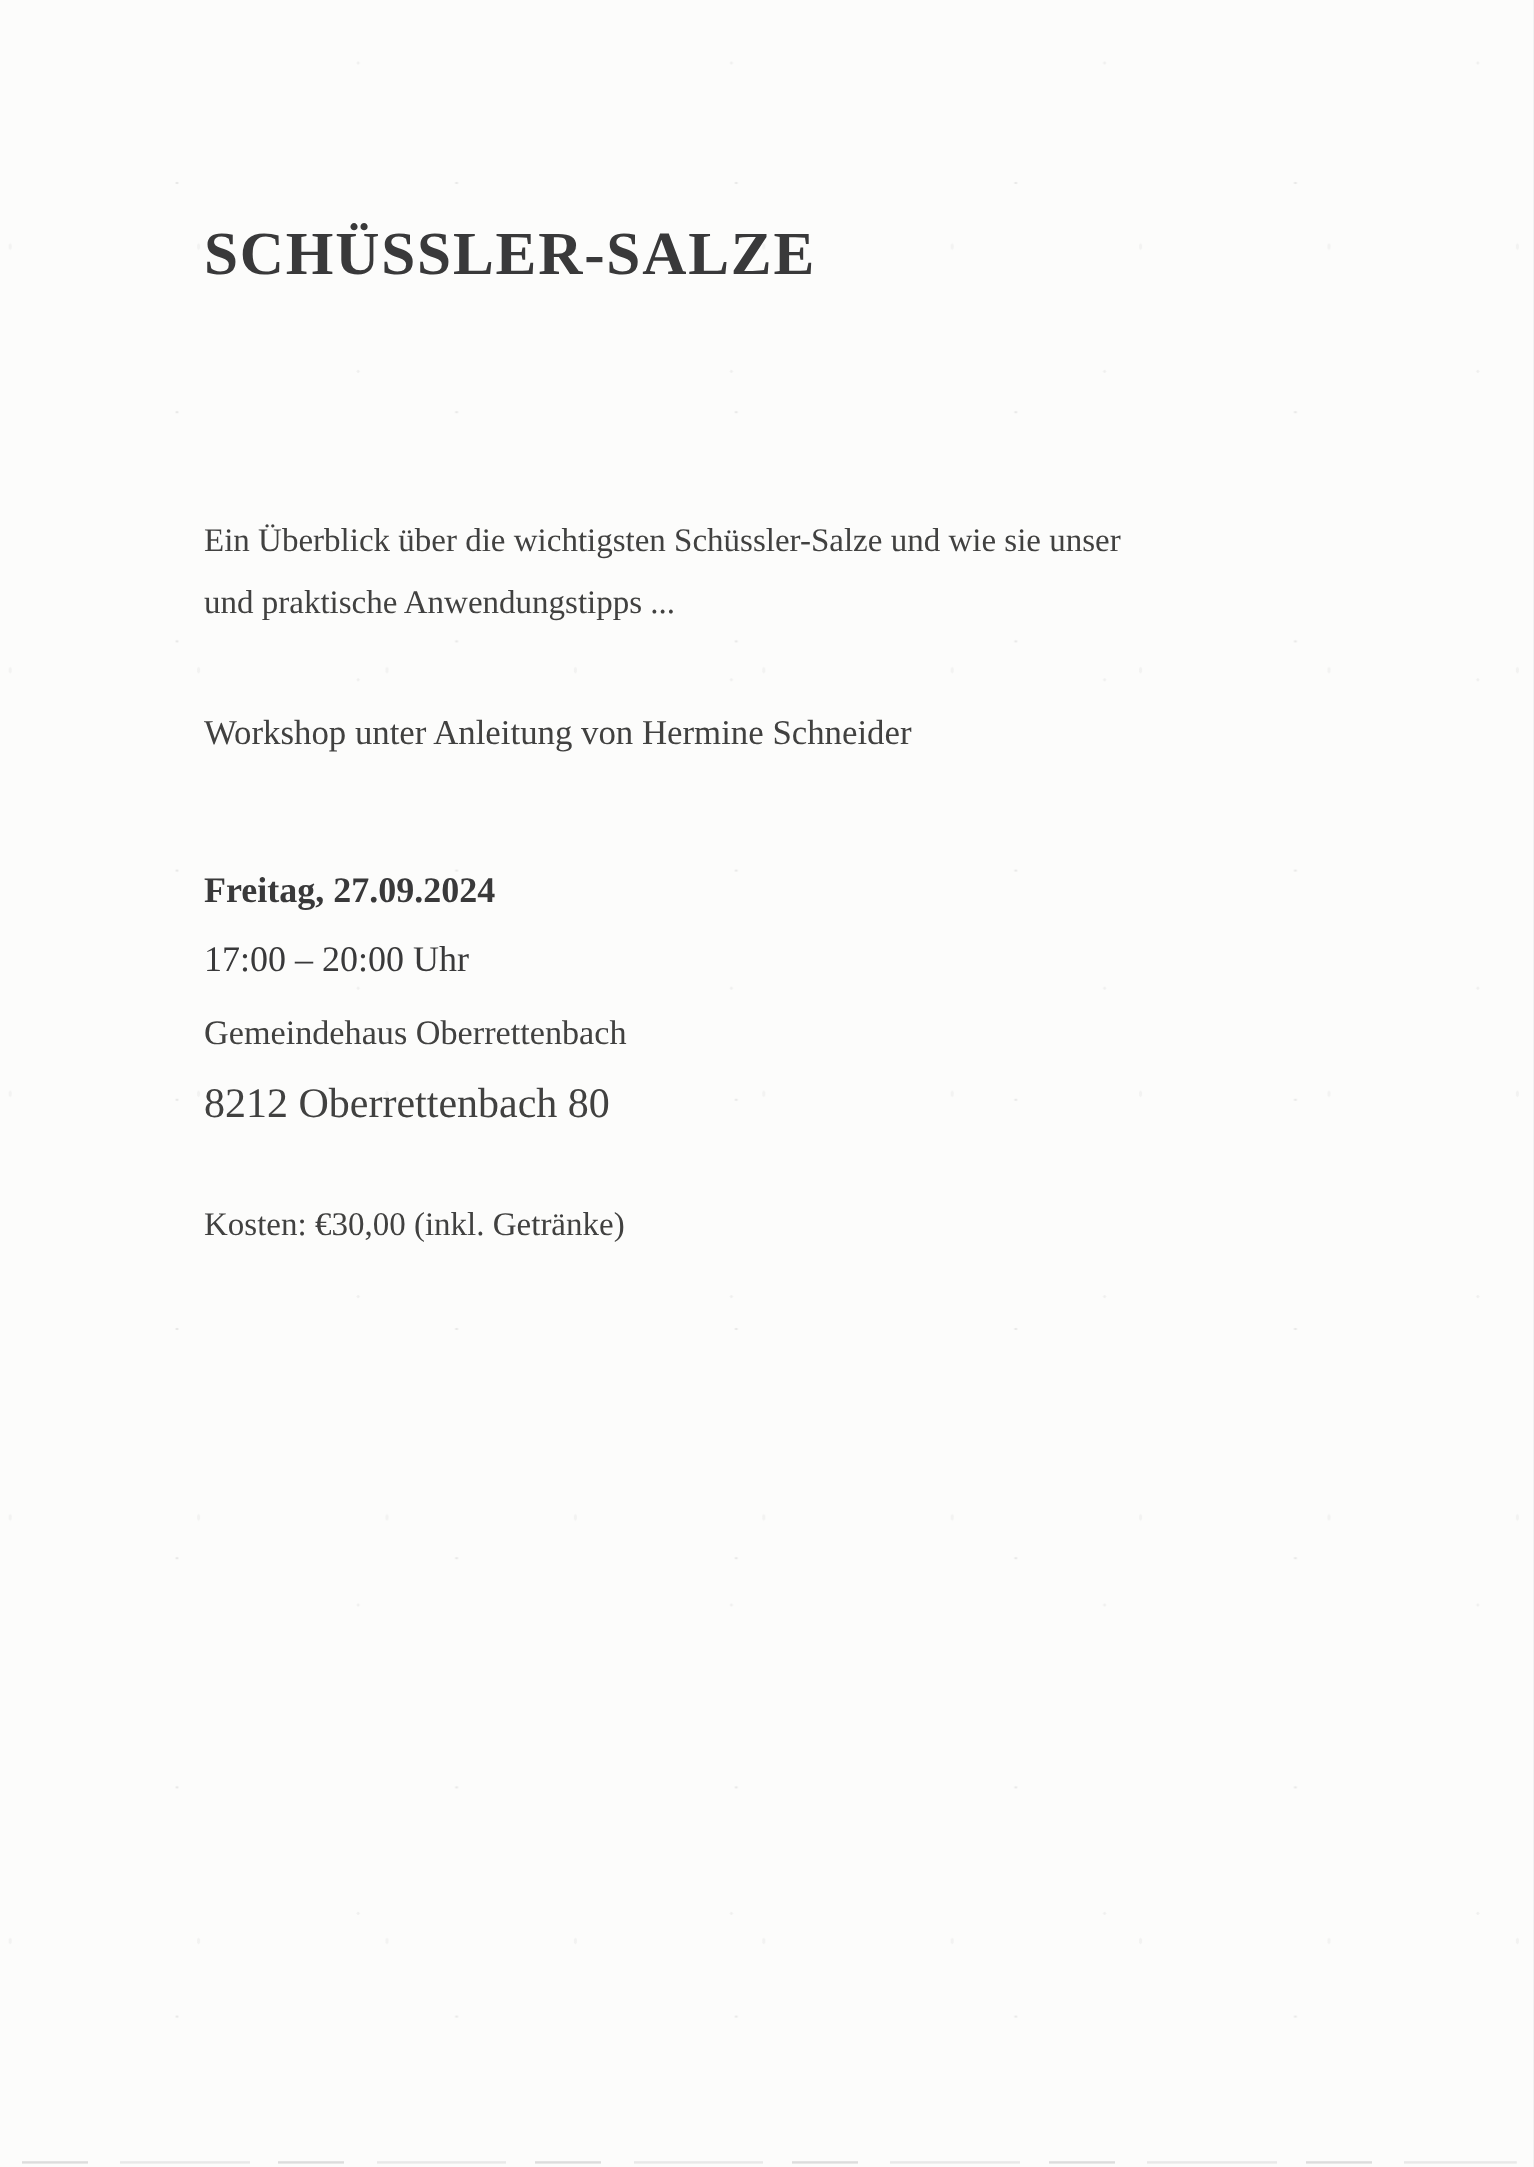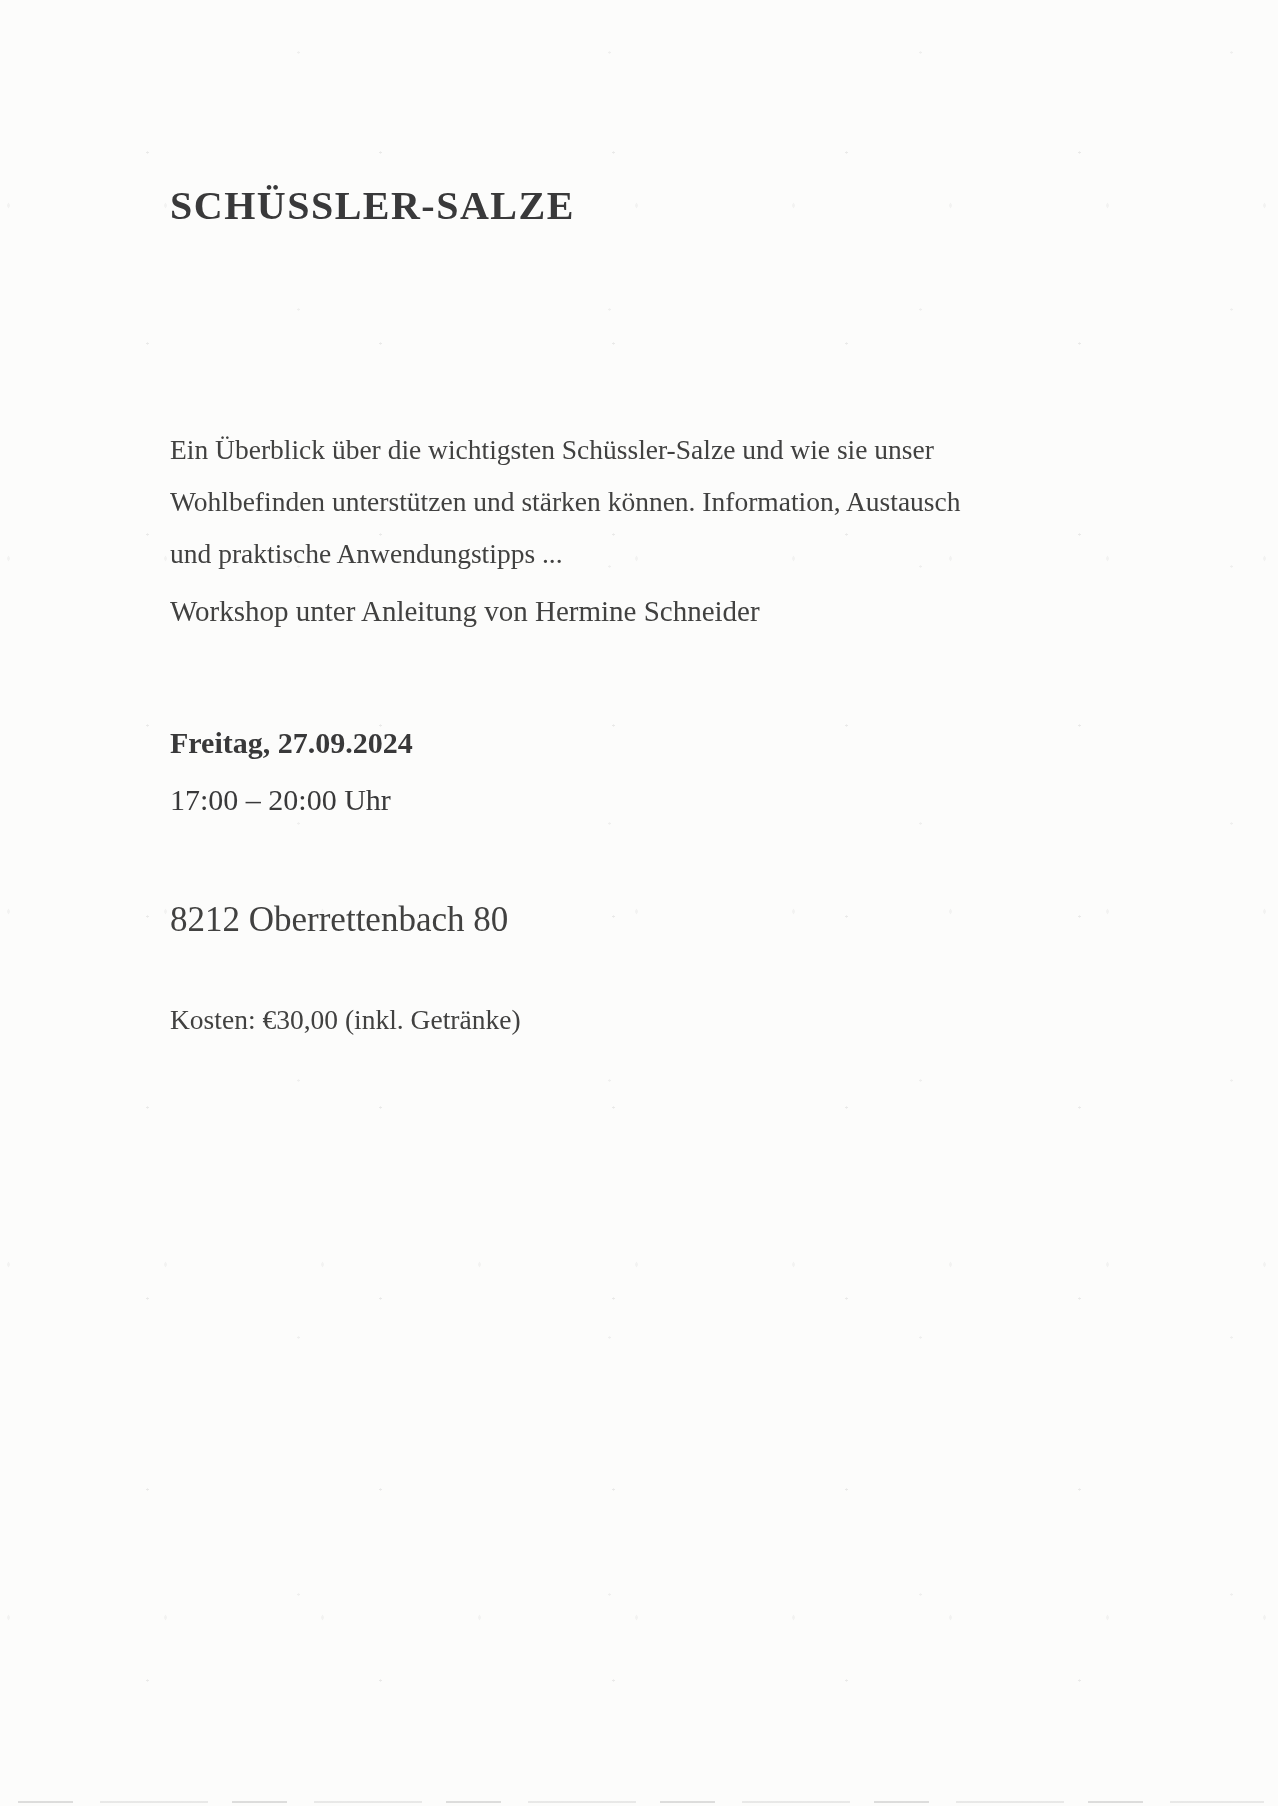--- a/index.html
+++ b/index.html
@@ -25,21 +25,21 @@
     overflow: hidden;
   }
   .abs {
     position: absolute;
     left: 170px;
     white-space: nowrap;
     line-height: 1.2;
   }
   .doc-title {
     top: 182px;
-    font-size: 40px;
+    font-size: 51px;
     font-weight: bold;
     letter-spacing: 1.5px;
     color: #39393a;
   }
   .doc-subtitle {
     top: 296px;
     font-size: 33px;
     letter-spacing: 0.3px;
     color: #464645;
   }
@@ -112,30 +112,30 @@
 </head>
 <body>
 
 <div class="page">
 
   <div class="abs doc-title">SCHÜSSLER-SALZE</div>
 
 
   <div class="abs intro">
     <div class="line">Ein Überblick über die wichtigsten Schüssler-Salze und wie sie unser</div>
-    <div class="line">Wohlbefinden unterstützen und stärken können. Information, Austausch</div>
     <div class="line">und praktische Anwendungstipps ...</div>
   </div>
 
   <div class="abs workshop-note">Workshop unter Anleitung von Hermine Schneider</div>
 
   <div class="abs event-date">Freitag, 27.09.2024</div>
 
   <div class="abs event-time">17:00 – 20:00 Uhr</div>
 
+  <div class="abs event-venue">Gemeindehaus Oberrettenbach</div>
 
   <div class="abs event-address">8212 Oberrettenbach 80</div>
 
   <div class="abs cost-line">Kosten: €30,00 (inkl. Getränke)</div>
 
 
 
 
   <div class="scan-edge"></div>
 

